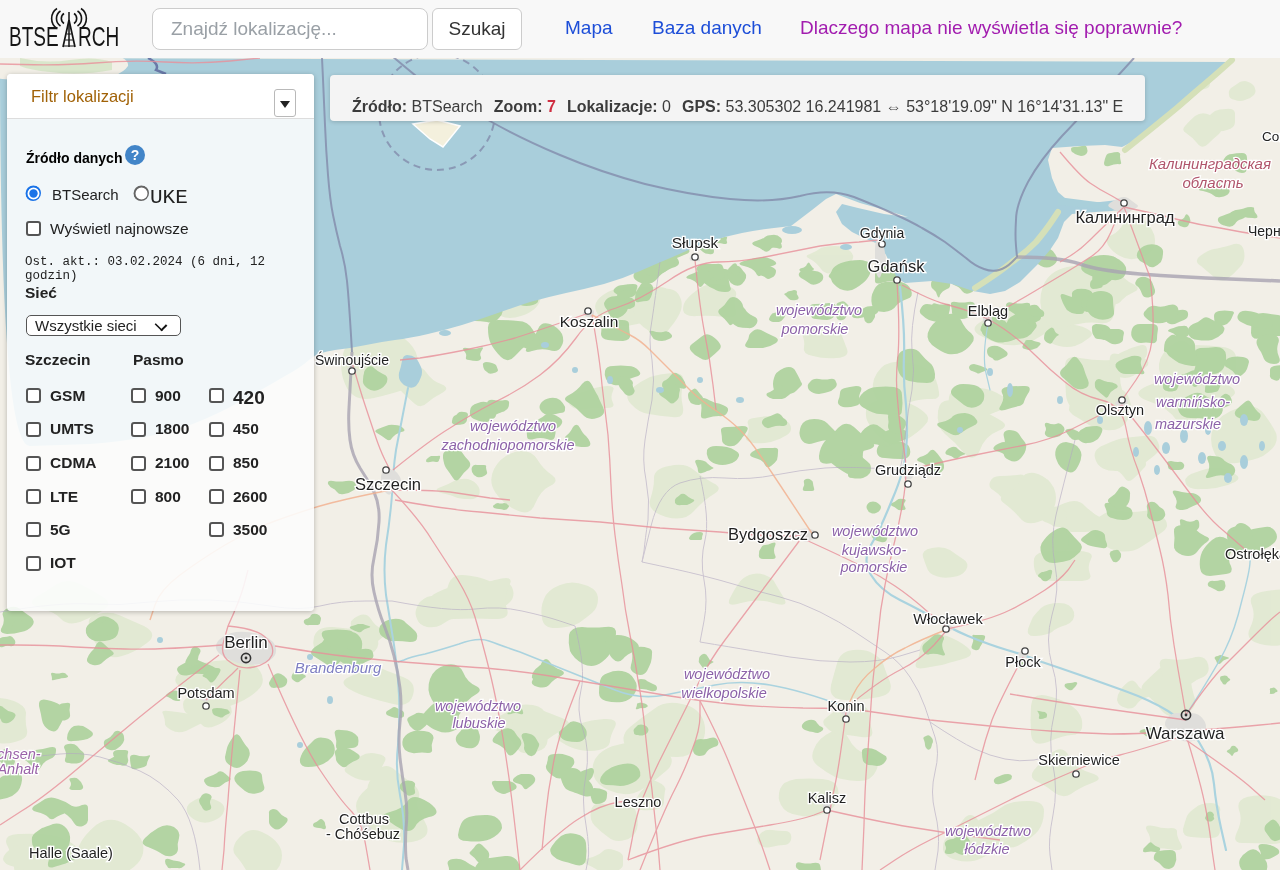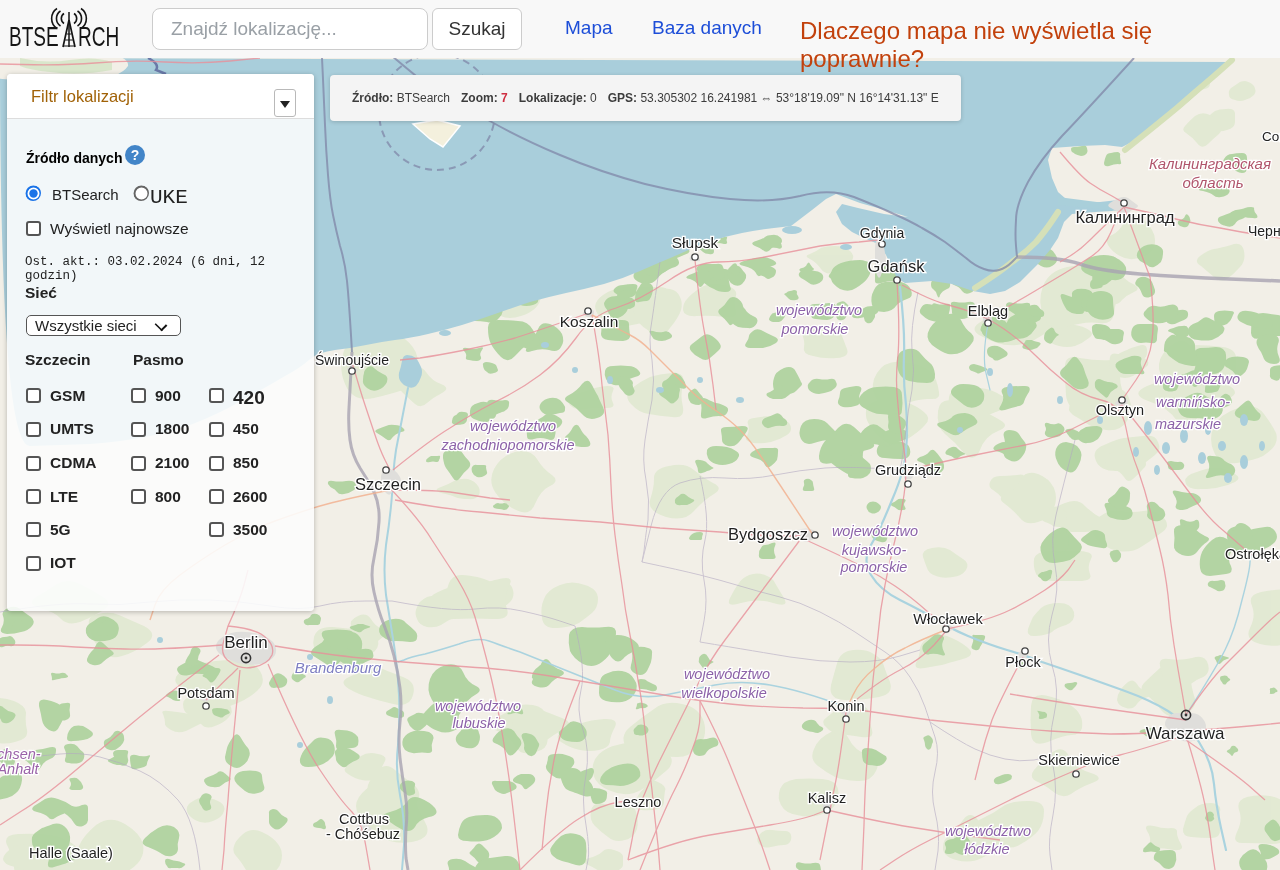--- a/index.html
+++ b/index.html
@@ -6,35 +6,35 @@
   font-family:"Liberation Sans", sans-serif; background:#f2efe7; }
 #bar { position:absolute; left:0; top:0; width:1280px; height:58px; background:#f8f8f8; z-index:30; }
 .logot { position:absolute; top:21px; font-size:28px; color:#151515;
   transform:scaleX(0.68); transform-origin:left; font-weight:400; }
 #logosvg { position:absolute; left:0; top:0; z-index:31; }
 #searchbox { position:absolute; left:152px; top:8px; width:276px; height:42px; background:#fff;
   border:1px solid #ccc; border-radius:8px; color:#9aa0a6; font-size:19px; line-height:40px; padding-left:18px; }
 #szukaj { position:absolute; left:432px; top:8px; width:90px; height:42px; background:#fff;
   border:1px solid #ccc; border-radius:6px; color:#333; font-size:19px; text-align:center; line-height:40px; }
 .nav { position:absolute; top:17px; font-size:19px; color:#1d4ed8; }
-#warn { position:absolute; top:17px; left:800px; font-size:24px; color:#c2410c; }
+#warn { position:absolute; top:17px; left:800px; font-size:19px; color:#a21caf; }
 #map { position:absolute; left:0; top:58px; width:1280px; height:812px; background:#f2efe7; }
 #panel { position:absolute; left:7px; top:16px; width:307px; height:537px; z-index:20;
   background:rgba(252,253,253,0.88); border-radius:4px; box-shadow:0 1px 5px rgba(0,0,0,0.25); }
 #phead { position:absolute; left:0; top:0; width:100%; height:45px; background:#fff;
   border-bottom:1px solid #ddd; border-radius:4px 4px 0 0; }
 #ptitle { position:absolute; left:24px; top:13px; font-size:16.5px; color:#a16207; }
 #pbtn { position:absolute; left:267px; top:15px; width:22px; height:28px; background:#fff;
   border:1px solid #b9b9b9; border-radius:3px; }
 #pbtn:after { content:""; position:absolute; left:5px; top:11px; width:0; height:0;
   border-left:5px solid transparent; border-right:5px solid transparent; border-top:7px solid #222; }
 .b { font-weight:700; }
 #infobar { position:absolute; left:330px; top:17px; height:46px; background:#f4f4f4; z-index:15;
-  border-radius:4px; box-shadow:0 1px 4px rgba(0,0,0,0.18); font-size:12px; color:#3c3c3c;
-  line-height:46px; padding:0 22px; white-space:nowrap; }
+  border-radius:4px; box-shadow:0 1px 4px rgba(0,0,0,0.18); font-size:16px; color:#3c3c3c;
+  line-height:46px; padding:9px 22px; white-space:nowrap; }
 #infobar .sep { display:inline-block; width:11px; }
 .zred { color:#cf2e41; font-weight:700; }
 
 .lbl { position:absolute; color:#222; }
 .cb { position:absolute; width:15px; height:15px; border:2px solid #555; border-radius:3px; background:#fff; }
 .radio { position:absolute; width:16px; height:16px; border-radius:50%; }
 #sel { position:absolute; left:19px; top:241px; width:155px; height:21px; border:1px solid #555;
   border-radius:5px; background:#fff; font-size:15px; color:#222; line-height:19px; padding-left:8px; }
 #sel:after { content:""; position:absolute; right:14px; top:6px; width:8px; height:8px;
   border-right:2px solid #111; border-bottom:2px solid #111; transform:rotate(45deg) scale(1,0.8); margin-top:-2px; }

